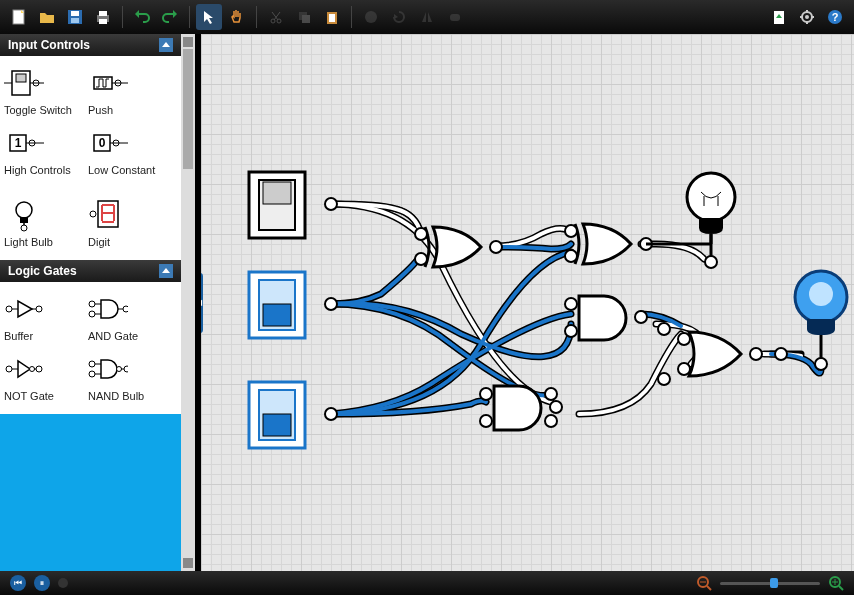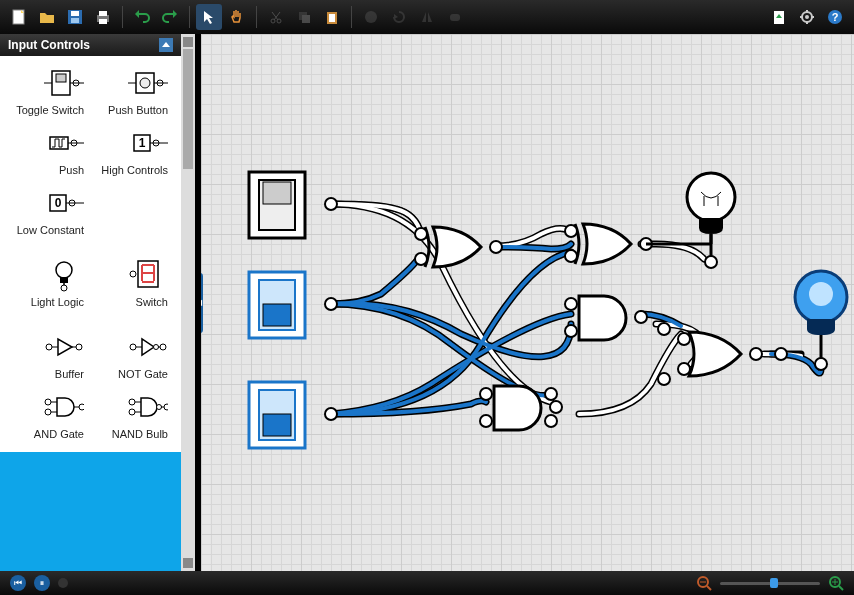--- a/index.html
+++ b/index.html
@@ -8,21 +8,21 @@
 .tbtn{width:26px;height:26px;display:flex;align-items:center;justify-content:center;cursor:pointer;border-radius:3px}
 .spacer{flex:1}
 .main{display:flex;height:calc(595px - 34px - 24px)}
 .sidebar{width:181px;background:#0ea5e9;display:flex;flex-direction:column;overflow:hidden;position:relative}
 .scrollbar-v{width:14px;background:#ddd;display:flex;flex-direction:column;align-items:center;padding:2px 0}
 .scroll-arr{width:10px;height:10px;background:#888;margin:1px 0;cursor:pointer}
 .scroll-thumb{width:10px;flex:1;background:#aaa;margin:1px 0;cursor:pointer;max-height:120px}
 .panel-hdr{background:linear-gradient(#3a3a3a,#1a1a1a);color:#fff;padding:4px 8px;font-weight:bold;display:flex;align-items:center;justify-content:space-between;font-size:12px}
 .panel-hdr .collapse{width:14px;height:14px;background:#3c7ab5;display:flex;align-items:center;justify-content:center;cursor:pointer}
 .panel-body{background:#fff;display:flex;flex-wrap:wrap;padding:6px 2px}
-.comp{width:80px;display:flex;flex-direction:column;align-items:flex-end;padding:6px 2px;cursor:pointer}
+.comp{width:80px;display:flex;flex-direction:column;align-items:flex-start;padding:6px 2px;cursor:pointer}
 .comp .ico{width:40px;height:30px;display:flex;align-items:center;justify-content:center;margin-bottom:6px}
 .comp .lbl{font-size:11px;color:#222;text-align:center}
 .canvas-area{flex:1;position:relative;background:#e6e6e6;overflow:hidden}
 .grid{position:absolute;inset:0;background-image:linear-gradient(#ccc 1px,transparent 1px),linear-gradient(90deg,#ccc 1px,transparent 1px),linear-gradient(#d6d6d6 1px,transparent 1px),linear-gradient(90deg,#d6d6d6 1px,transparent 1px);background-size:50px 50px,50px 50px,10px 10px,10px 10px}
 .collapse-tab{position:absolute;left:-6px;top:50%;width:8px;height:60px;background:#1a5fa0;transform:translateY(-50%);cursor:pointer;border-radius:0 3px 3px 0;display:flex;align-items:center;justify-content:center;color:#fff;font-size:8px}
 .bottombar{height:24px;background:linear-gradient(#2a2a2a,#0a0a0a);display:flex;align-items:center;padding:0 10px;gap:8px}
 .zoom-track{width:100px;height:3px;background:#555;position:relative;border-radius:2px}
 .zoom-thumb{position:absolute;width:8px;height:10px;background:#3c9ae8;top:-4px;left:50%;border-radius:2px;cursor:pointer}
 .circle-btn{width:16px;height:16px;border-radius:50%;background:#1a5fa0;color:#fff;display:flex;align-items:center;justify-content:center;font-size:9px;cursor:pointer}
 svg{display:block}
@@ -169,32 +169,20 @@
                 <rect x="12" y="6" width="10" height="8" fill="#ccc" stroke="#000"></rect>
                 <circle cx="32" cy="15" r="3" fill="#fff" stroke="#000"></circle>
                 <line x1="26" y1="15" x2="40" y2="15" stroke="#000"></line>
               </svg>
             </div>
             <div class="lbl">Toggle Switch</div>
           </div>
     <div class="comp">
             <div class="ico">
               <svg width="40" height="30">
-                <line x1="0" y1="15" x2="8" y2="15" stroke="#000"></line>
-                <rect x="8" y="5" width="18" height="20" fill="#fff" stroke="#000" stroke-width="1.5"></rect>
-                <circle cx="17" cy="15" r="5" fill="#eee" stroke="#000"></circle>
-                <circle cx="32" cy="15" r="3" fill="#fff" stroke="#000"></circle>
-                <line x1="26" y1="15" x2="40" y2="15" stroke="#000"></line>
-              </svg>
-            </div>
-            <div class="lbl">Push Button</div>
-          </div>
-    <div class="comp">
-            <div class="ico">
-              <svg width="40" height="30">
                 <rect x="6" y="9" width="18" height="12" fill="#fff" stroke="#000" stroke-width="1.5"></rect>
                 <path d="M8 19h3v-8h4v8h3v-8h3" stroke="#000" fill="none"></path>
                 <circle cx="30" cy="15" r="3" fill="#fff" stroke="#000"></circle>
                 <line x1="24" y1="15" x2="40" y2="15" stroke="#000"></line>
               </svg>
             </div>
             <div class="lbl">Push</div>
           </div>
     <div class="comp">
             <div class="ico">
@@ -223,81 +211,89 @@
   <div class="panel-body">
     <div class="comp">
             <div class="ico">
               <svg width="40" height="34">
                 <circle cx="20" cy="12" r="8" fill="#fff" stroke="#000" stroke-width="1.5"></circle>
                 <rect x="16" y="19" width="8" height="6" fill="#000"></rect>
                 <line x1="20" y1="25" x2="20" y2="32" stroke="#000" stroke-width="1.5"></line>
                 <circle cx="20" cy="30" r="3" fill="#fff" stroke="#000"></circle>
               </svg>
             </div>
-            <div class="lbl">Light Logic</div>
+            <div class="lbl">Light Bulb</div>
           </div>
     <div class="comp">
             <div class="ico">
               <svg width="40" height="34">
                 <rect x="10" y="3" width="20" height="26" fill="#fff" stroke="#000" stroke-width="1.5"></rect>
                 <g fill="#d44">
                   <rect x="14" y="6" width="12" height="2"></rect>
                   <rect x="14" y="14" width="12" height="2"></rect>
                   <rect x="14" y="23" width="12" height="2"></rect>
                   <rect x="13" y="7" width="2" height="8"></rect>
                   <rect x="25" y="7" width="2" height="8"></rect>
                   <rect x="13" y="15" width="2" height="8"></rect>
                   <rect x="25" y="15" width="2" height="8"></rect>
                 </g>
                 <circle cx="5" cy="16" r="3" fill="#fff" stroke="#000"></circle>
               </svg>
             </div>
-            <div class="lbl">Switch</div>
+            <div class="lbl">Digit</div>
           </div>
   </div>
 
+  <div class="panel-hdr">
+    <span>Logic Gates</span>
+    <span class="collapse">
+            <svg width="8" height="8">
+              <polygon points="0,6 8,6 4,1" fill="#fff"></polygon>
+            </svg>
+          </span>
+  </div>
   <div class="panel-body">
     <div class="comp">
             <div class="ico">
               <svg width="40" height="28">
                 <circle cx="5" cy="14" r="3" fill="#fff" stroke="#000"></circle>
                 <line x1="8" y1="14" x2="14" y2="14" stroke="#000"></line>
                 <polygon points="14,6 14,22 28,14" fill="#fff" stroke="#000" stroke-width="1.5"></polygon>
                 <line x1="28" y1="14" x2="34" y2="14" stroke="#000"></line>
                 <circle cx="35" cy="14" r="3" fill="#fff" stroke="#000"></circle>
               </svg>
             </div>
             <div class="lbl">Buffer</div>
-          </div>
-    <div class="comp">
-            <div class="ico">
-              <svg width="40" height="28">
-                <circle cx="5" cy="14" r="3" fill="#fff" stroke="#000"></circle>
-                <line x1="8" y1="14" x2="14" y2="14" stroke="#000"></line>
-                <polygon points="14,6 14,22 26,14" fill="#fff" stroke="#000" stroke-width="1.5"></polygon>
-                <circle cx="28" cy="14" r="2.5" fill="#fff" stroke="#000"></circle>
-                <line x1="30" y1="14" x2="34" y2="14" stroke="#000"></line>
-                <circle cx="35" cy="14" r="3" fill="#fff" stroke="#000"></circle>
-              </svg>
-            </div>
-            <div class="lbl">NOT Gate</div>
           </div>
     <div class="comp">
             <div class="ico">
               <svg width="44" height="28">
                 <circle cx="4" cy="9" r="3" fill="#fff" stroke="#000"></circle>
                 <circle cx="4" cy="19" r="3" fill="#fff" stroke="#000"></circle>
                 <line x1="7" y1="9" x2="13" y2="9" stroke="#000"></line>
                 <line x1="7" y1="19" x2="13" y2="19" stroke="#000"></line>
                 <path d="M13 5h8a9 9 0 0 1 0 18h-8z" fill="#fff" stroke="#000" stroke-width="1.5"></path>
                 <line x1="30" y1="14" x2="36" y2="14" stroke="#000"></line>
                 <circle cx="38" cy="14" r="3" fill="#fff" stroke="#000"></circle>
               </svg>
             </div>
             <div class="lbl">AND Gate</div>
+          </div>
+    <div class="comp">
+            <div class="ico">
+              <svg width="40" height="28">
+                <circle cx="5" cy="14" r="3" fill="#fff" stroke="#000"></circle>
+                <line x1="8" y1="14" x2="14" y2="14" stroke="#000"></line>
+                <polygon points="14,6 14,22 26,14" fill="#fff" stroke="#000" stroke-width="1.5"></polygon>
+                <circle cx="28" cy="14" r="2.5" fill="#fff" stroke="#000"></circle>
+                <line x1="30" y1="14" x2="34" y2="14" stroke="#000"></line>
+                <circle cx="35" cy="14" r="3" fill="#fff" stroke="#000"></circle>
+              </svg>
+            </div>
+            <div class="lbl">NOT Gate</div>
           </div>
     <div class="comp">
             <div class="ico">
               <svg width="44" height="28">
                 <circle cx="4" cy="9" r="3" fill="#fff" stroke="#000"></circle>
                 <circle cx="4" cy="19" r="3" fill="#fff" stroke="#000"></circle>
                 <line x1="7" y1="9" x2="13" y2="9" stroke="#000"></line>
                 <line x1="7" y1="19" x2="13" y2="19" stroke="#000"></line>
                 <path d="M13 5h7a9 9 0 0 1 0 18h-7z" fill="#fff" stroke="#000" stroke-width="1.5"></path>
                 <circle cx="31" cy="14" r="2.5" fill="#fff" stroke="#000"></circle>

